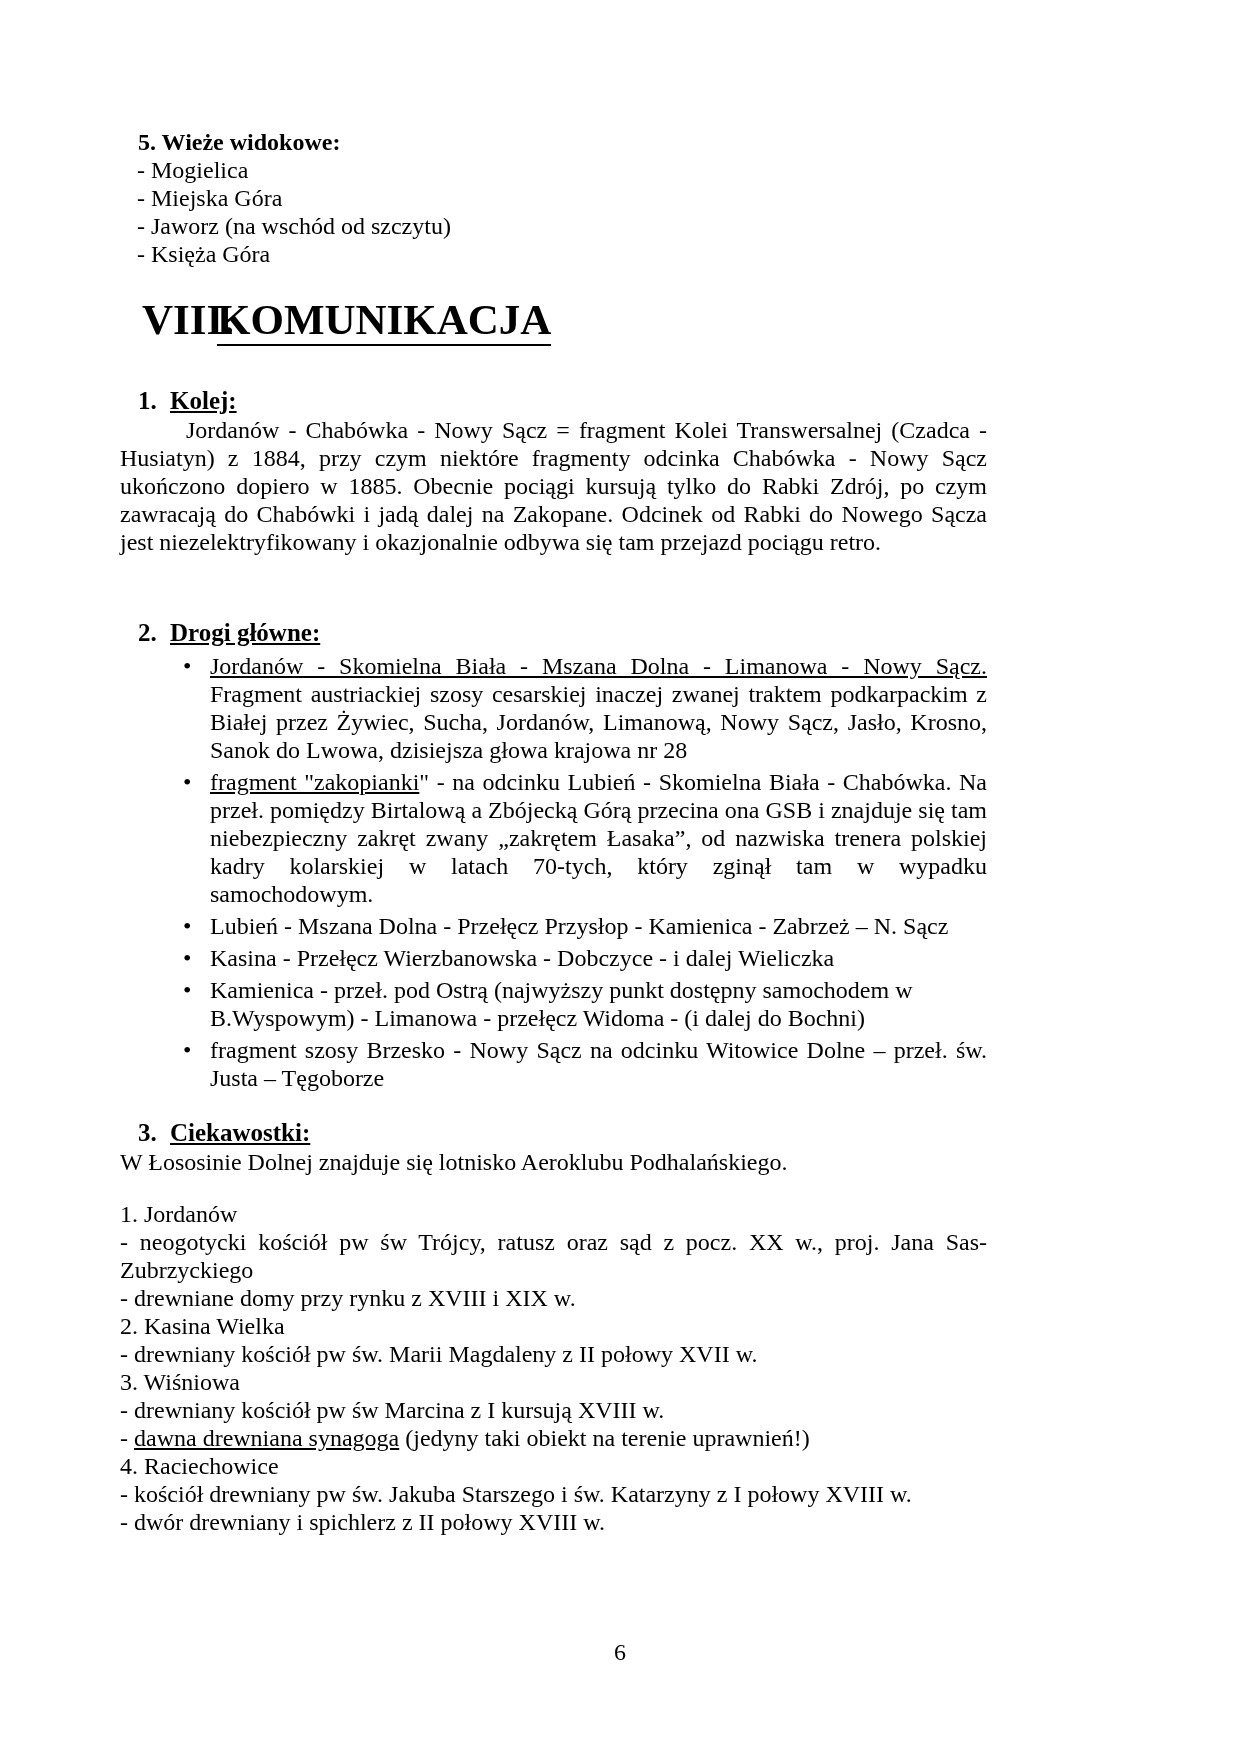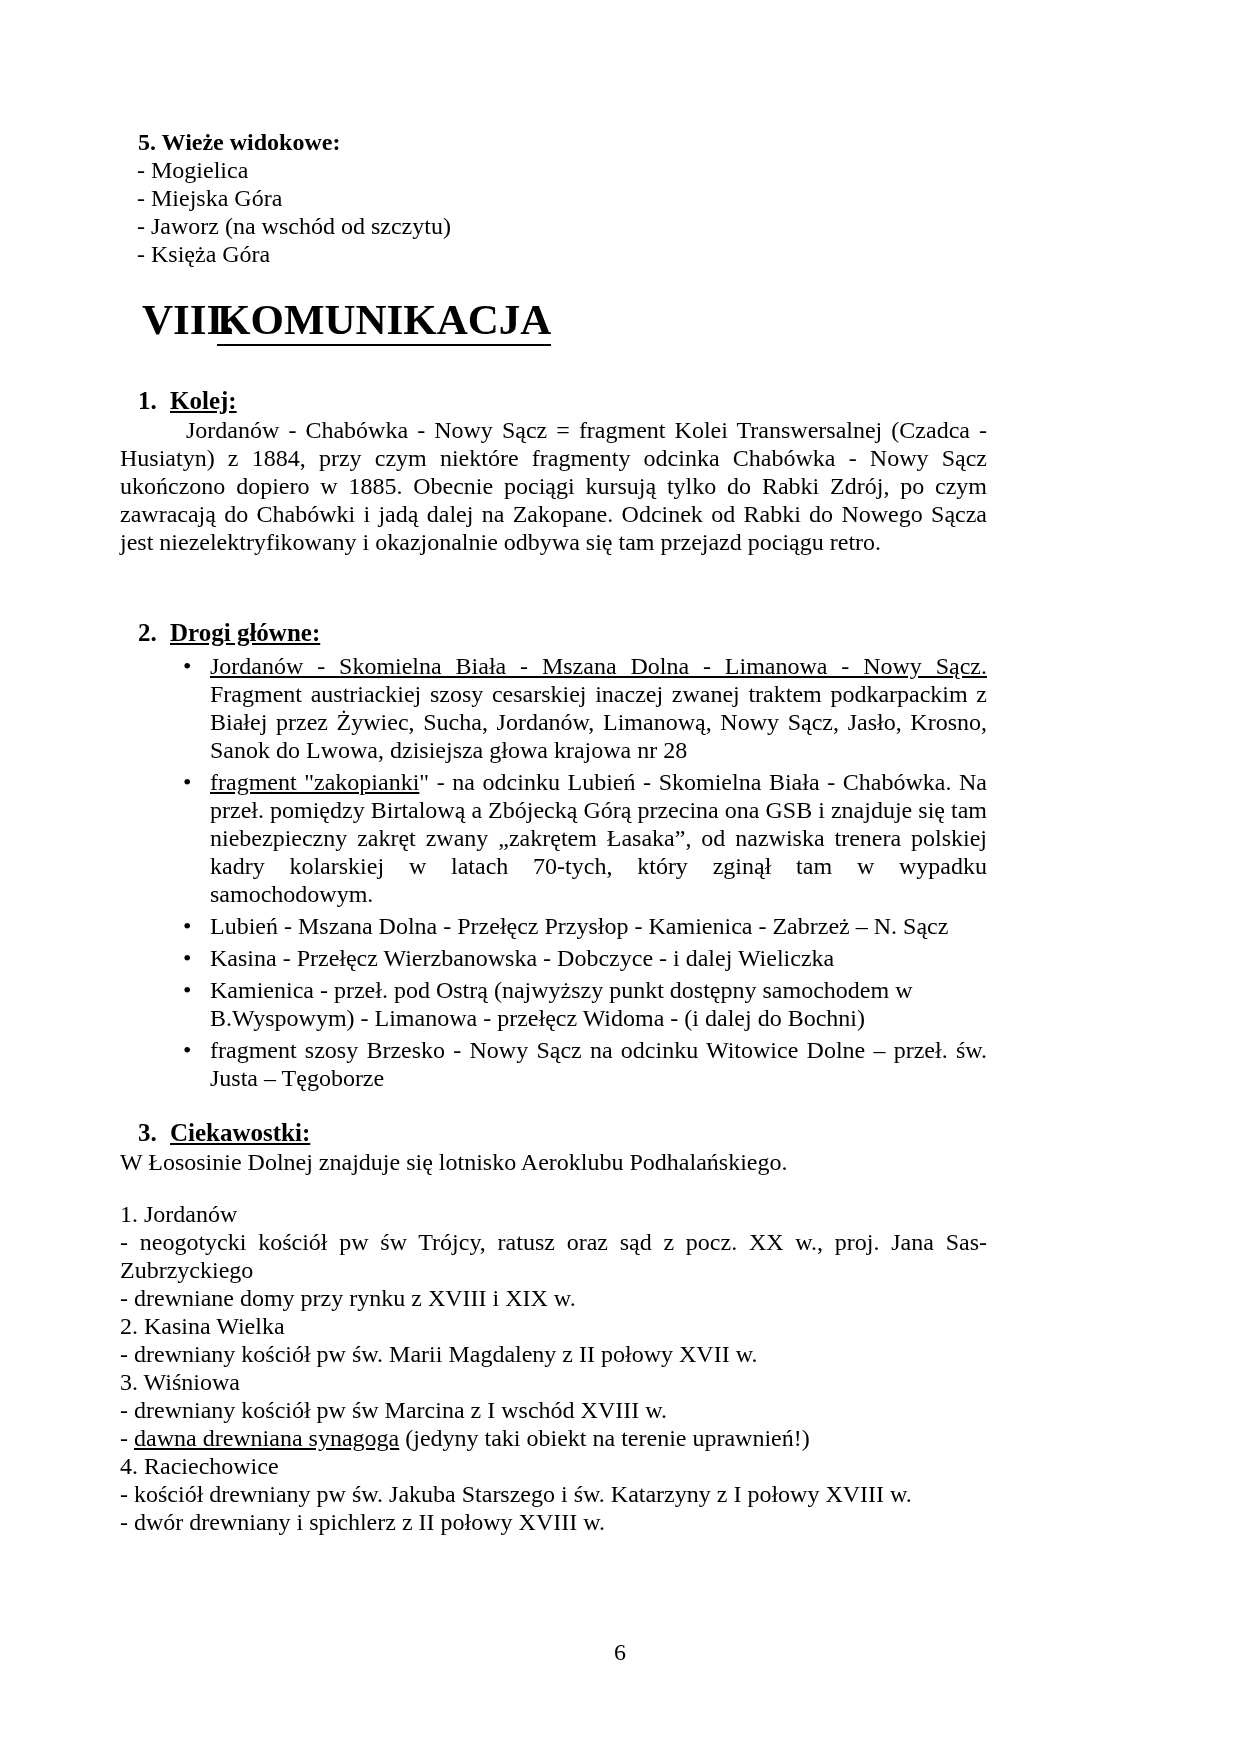--- a/index.html
+++ b/index.html
@@ -119,21 +119,21 @@
 
   <div class="zabytki">
     <p class="z-place">1. Jordanów</p>
     <p class="z-item"><span>- neogotycki kościół pw św Trójcy, ratusz oraz sąd z pocz. XX w., proj. Jana Sas-Zubrzyckiego</span><span class="u"></span><span></span></p>
     <p class="z-item"><span>- drewniane domy przy rynku z XVIII i XIX w.</span><span class="u"></span><span></span></p>
 
     <p class="z-place">2. Kasina Wielka</p>
     <p class="z-item"><span>- drewniany kościół pw św. Marii Magdaleny z II połowy XVII w.</span><span class="u"></span><span></span></p>
 
     <p class="z-place">3. Wiśniowa</p>
-    <p class="z-item"><span>- drewniany kościół  pw św Marcina z I wschód XVIII w.</span><span class="u"></span><span></span></p>
+    <p class="z-item"><span>- drewniany kościół  pw św Marcina z I kursują XVIII w.</span><span class="u"></span><span></span></p>
     <p class="z-item"><span>- </span><span class="u">dawna drewniana synagoga</span><span> (jedyny taki obiekt na terenie uprawnień!)</span></p>
 
     <p class="z-place">4. Raciechowice</p>
     <p class="z-item"><span>- kościół drewniany pw św. Jakuba Starszego i św. Katarzyny z I połowy XVIII w.</span><span class="u"></span><span></span></p>
     <p class="z-item"><span>- dwór drewniany i spichlerz z II połowy XVIII w.</span><span class="u"></span><span></span></p>
   </div>
 
   <div class="page-number">6</div>
 </div>
 

